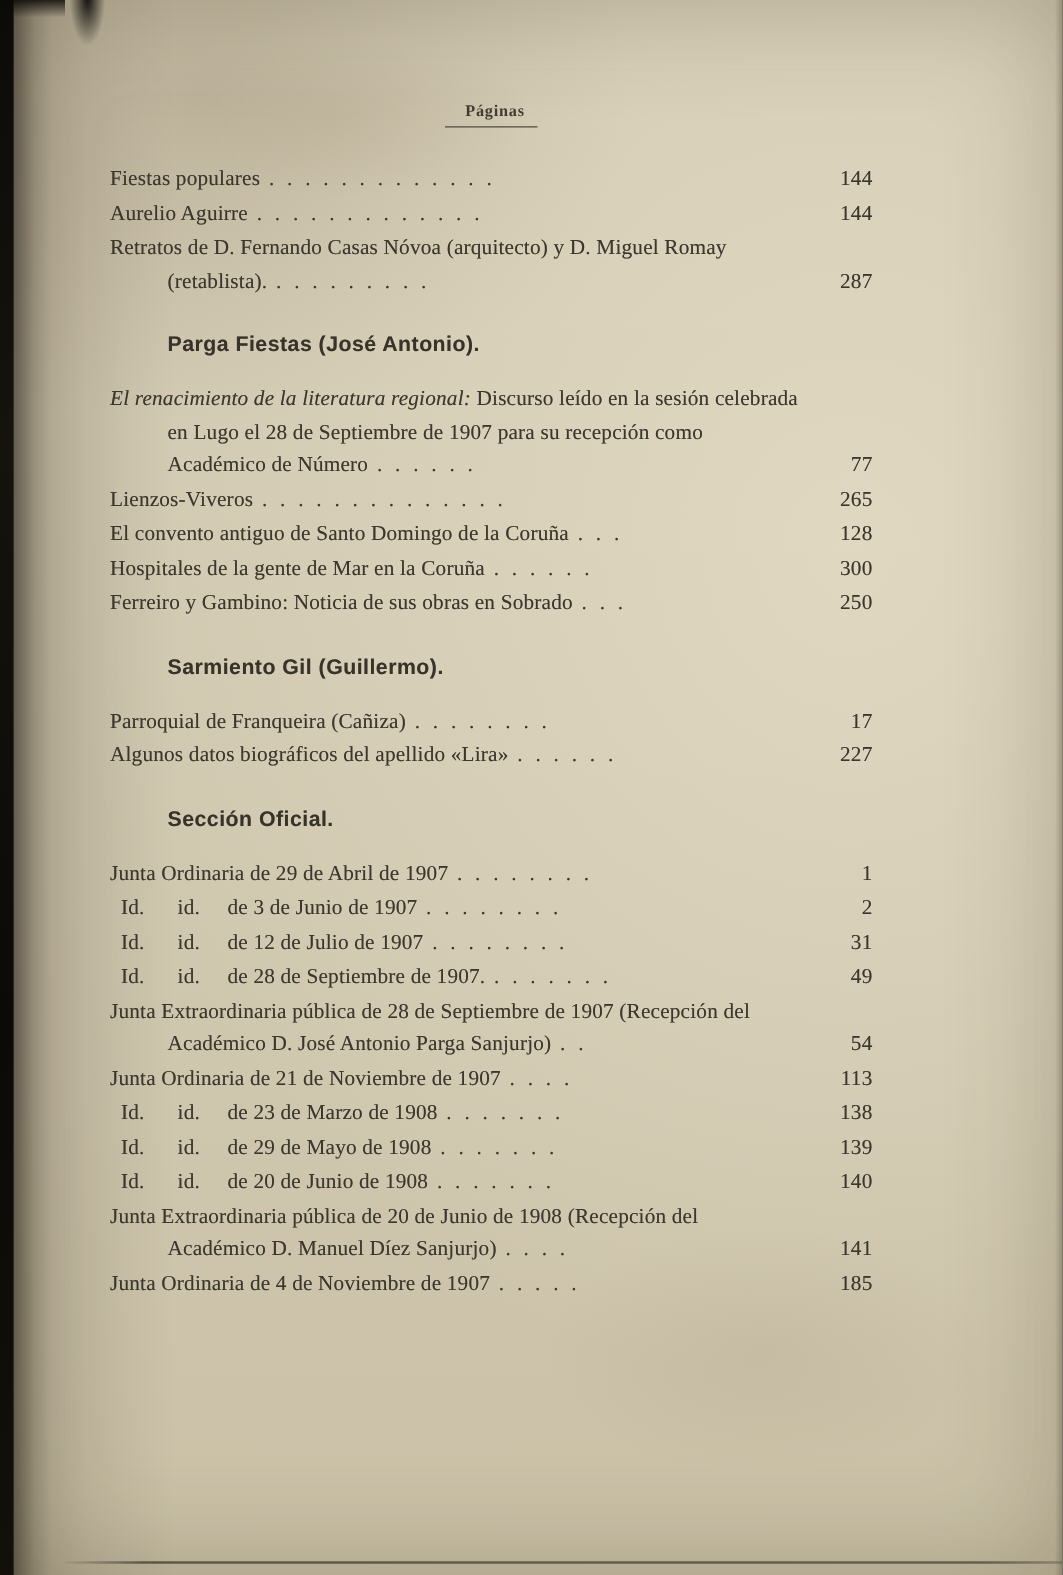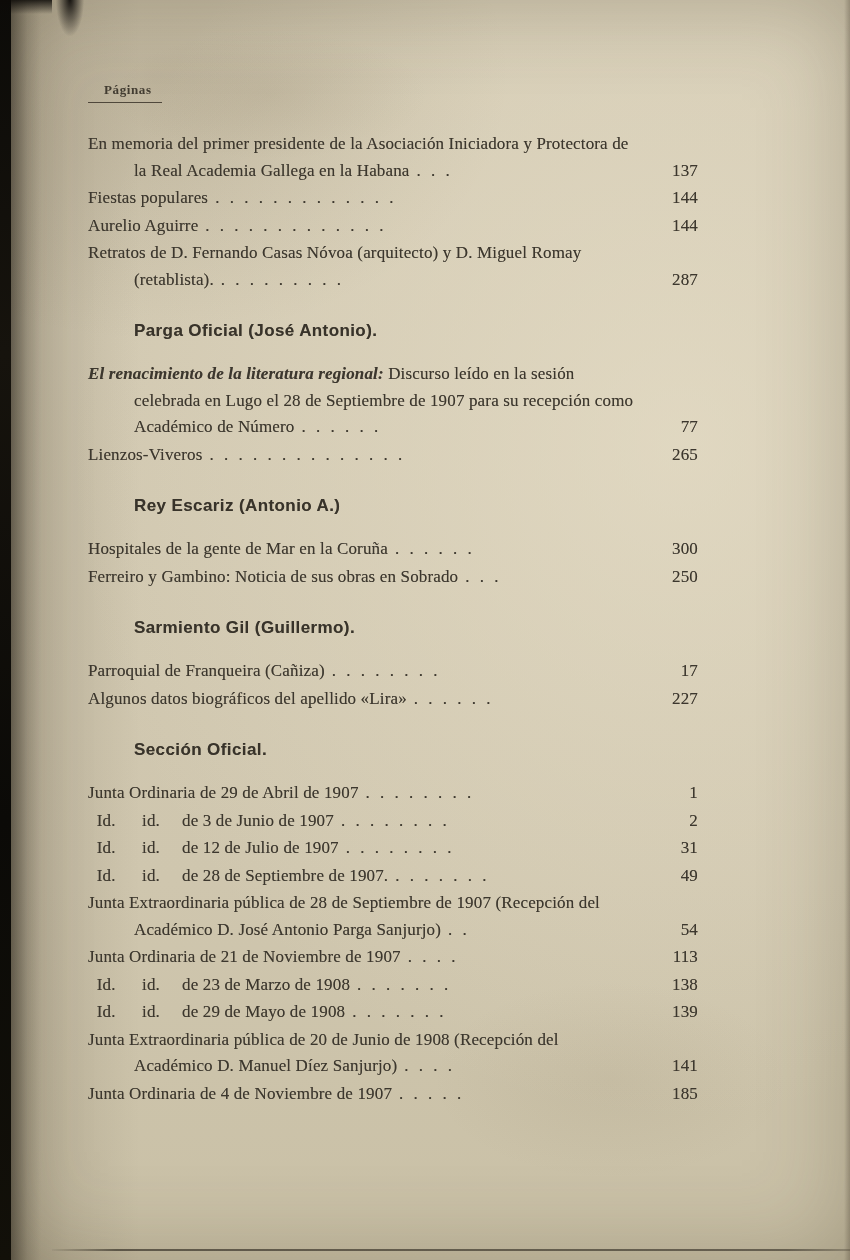--- a/index.html
+++ b/index.html
@@ -24,37 +24,37 @@
   .bottom-line{position:absolute;left:52px;right:0;bottom:9px;height:2px;
     background:linear-gradient(90deg,rgba(35,30,22,.05),rgba(35,30,22,.60) 8%,rgba(35,30,22,.55) 92%,rgba(35,30,22,.25));}
   .right-edge{position:absolute;right:0;top:0;bottom:0;width:6px;
     background:linear-gradient(270deg,rgba(58,48,34,.28),rgba(0,0,0,0));}
   .stain1{position:absolute;left:110px;top:30px;width:320px;height:130px;
     background:radial-gradient(ellipse,rgba(112,96,68,.10),rgba(0,0,0,0) 70%);}
   .stain2{position:absolute;left:430px;top:980px;width:360px;height:200px;
     background:radial-gradient(ellipse,rgba(112,96,68,.08),rgba(0,0,0,0) 70%);}
 
   .content{position:absolute;left:88px;top:80px;width:610px;}
-  .pagehead{text-align:left;margin:0 0 28px 0;text-decoration:underline;}
+  .pagehead{text-align:center;margin:0 0 28px 0;text-decoration:underline;}
   .pagehead span{
     display:inline-block;
     font:bold 13px "Liberation Serif",serif;
     letter-spacing:.6px;color:#423c31;
     padding:0 10px 4px 16px;
     border-bottom:1.6px solid rgba(60,53,42,.85);
   }
   .entry{
     position:relative;
     padding:0 58px 0 46px;text-indent:-46px;
     font:17px/1.56 "Liberation Serif",serif;
     letter-spacing:.15px;color:#3c372e;
     white-space:pre-wrap;margin:1px 0;
     text-shadow:0 0 .4px rgba(55,48,38,.45);
   }
-  .entry em{font-style:italic;font-weight:bold;}
+  .entry em{font-style:italic;}
   .leader{letter-spacing:3px;margin-left:7px;}
   .pagenum{position:absolute;right:0;bottom:0;text-indent:0;}
   .heading{
     font:bold 17px "Liberation Sans",sans-serif;
     letter-spacing:.4px;color:#38332a;
     margin:28px 0 20px 46px;
     text-shadow:0 0 .4px rgba(50,44,34,.4);
   }
 </style>
 </head>
@@ -68,39 +68,39 @@
   <div class="corner-top"></div>
   <div class="smudge-top"></div>
   <div class="bottom-line"></div>
   <div class="right-edge"></div>
 
   <div class="content">
     <div class="pagehead">
       <span>Páginas</span>
     </div>
     <div id="toc-list">
-        <div class="entry"><span>En memoria del primer presidente de la Asociación Iniciadora y Protectora de la Real Academia Gallega en la Habana</span><span class="leader">. . .</span><span class="pagenum">137</span></div>
         <div class="entry"><span>Fiestas populares</span><span class="leader">. . . . . . . . . . . . .</span><span class="pagenum">144</span></div>
         <div class="entry"><span>Aurelio Aguirre</span><span class="leader">. . . . . . . . . . . . .</span><span class="pagenum">144</span></div>
         <div class="entry"><span>Retratos de D. Fernando Casas Nóvoa (arquitecto) y D. Miguel Romay (retablista).</span><span class="leader">. . . . . . . . .</span><span class="pagenum">287</span></div>
-        <div class="heading">Parga Oficial (José Antonio).</div>
+        <div class="heading">Parga Fiestas (José Antonio).</div>
         <div class="entry"><em>El renacimiento de la literatura regional:</em><span> Discurso leído en la sesión celebrada en Lugo el 28 de Septiembre de 1907 para su recepción como Académico de Número</span><span class="leader">. . . . . .</span><span class="pagenum">77</span></div>
         <div class="entry"><span>Lienzos-Viveros</span><span class="leader">. . . . . . . . . . . . . .</span><span class="pagenum">265</span></div>
-        <div class="heading">Rey Escariz (Antonio A.)</div>
+        <div class="entry"><span>El convento antiguo de Santo Domingo de la Coruña</span><span class="leader">. . .</span><span class="pagenum">128</span></div>
         <div class="entry"><span>Hospitales de la gente de Mar en la Coruña</span><span class="leader">. . . . . .</span><span class="pagenum">300</span></div>
         <div class="entry"><span>Ferreiro y Gambino: Noticia de sus obras en Sobrado</span><span class="leader">. . .</span><span class="pagenum">250</span></div>
         <div class="heading">Sarmiento Gil (Guillermo).</div>
         <div class="entry"><span>Parroquial de Franqueira (Cañiza)</span><span class="leader">. . . . . . . .</span><span class="pagenum">17</span></div>
         <div class="entry"><span>Algunos datos biográficos del apellido «Lira»</span><span class="leader">. . . . . .</span><span class="pagenum">227</span></div>
         <div class="heading">Sección Oficial.</div>
         <div class="entry"><span>Junta Ordinaria de 29 de Abril de 1907</span><span class="leader">. . . . . . . .</span><span class="pagenum">1</span></div>
         <div class="entry"><span>  Id.      id.     de 3 de Junio de 1907</span><span class="leader">. . . . . . . .</span><span class="pagenum">2</span></div>
         <div class="entry"><span>  Id.      id.     de 12 de Julio de 1907</span><span class="leader">. . . . . . . .</span><span class="pagenum">31</span></div>
         <div class="entry"><span>  Id.      id.     de 28 de Septiembre de 1907.</span><span class="leader">. . . . . . .</span><span class="pagenum">49</span></div>
         <div class="entry"><span>Junta Extraordinaria pública de 28 de Septiembre de 1907 (Recepción del Académico D. José Antonio Parga Sanjurjo)</span><span class="leader">. .</span><span class="pagenum">54</span></div>
         <div class="entry"><span>Junta Ordinaria de 21 de Noviembre de 1907</span><span class="leader">. . . .</span><span class="pagenum">113</span></div>
         <div class="entry"><span>  Id.      id.     de 23 de Marzo de 1908</span><span class="leader">. . . . . . .</span><span class="pagenum">138</span></div>
         <div class="entry"><span>  Id.      id.     de 29 de Mayo de 1908</span><span class="leader">. . . . . . .</span><span class="pagenum">139</span></div>
+        <div class="entry"><span>  Id.      id.     de 20 de Junio de 1908</span><span class="leader">. . . . . . .</span><span class="pagenum">140</span></div>
         <div class="entry"><span>Junta Extraordinaria pública de 20 de Junio de 1908 (Recepción del Académico D. Manuel Díez Sanjurjo)</span><span class="leader">. . . .</span><span class="pagenum">141</span></div>
         <div class="entry"><span>Junta Ordinaria de 4 de Noviembre de 1907</span><span class="leader">. . . . .</span><span class="pagenum">185</span></div>
       </div>
   </div>
 </div>
 
 </body></html>

